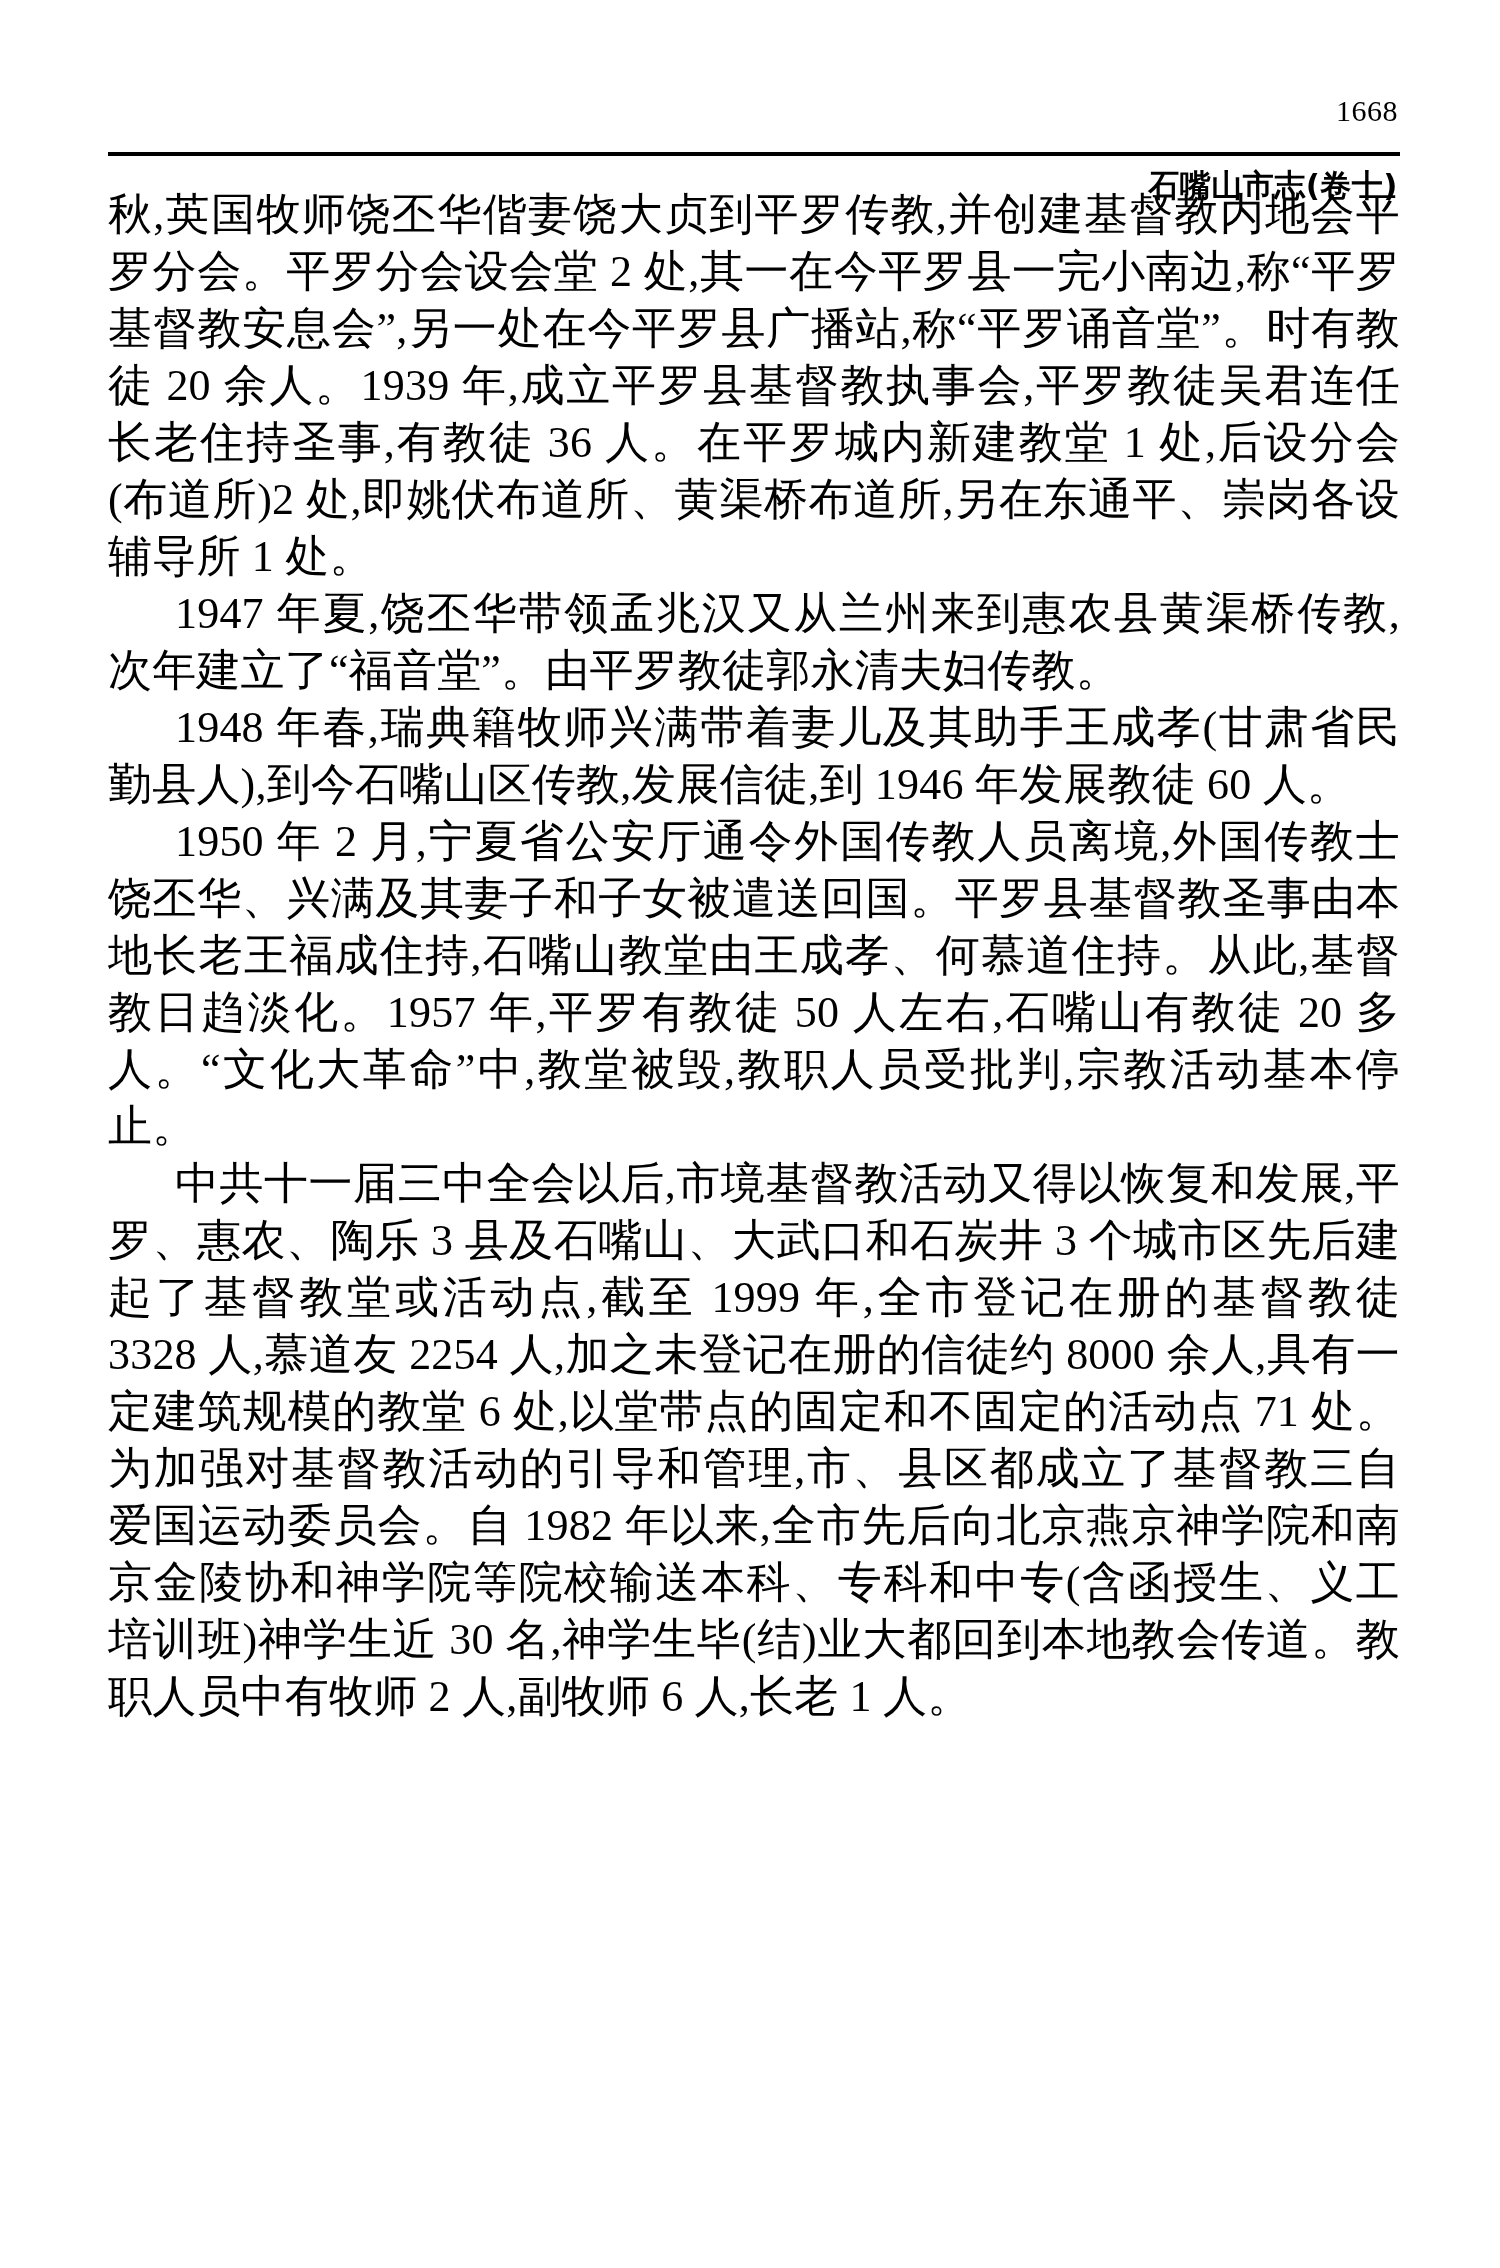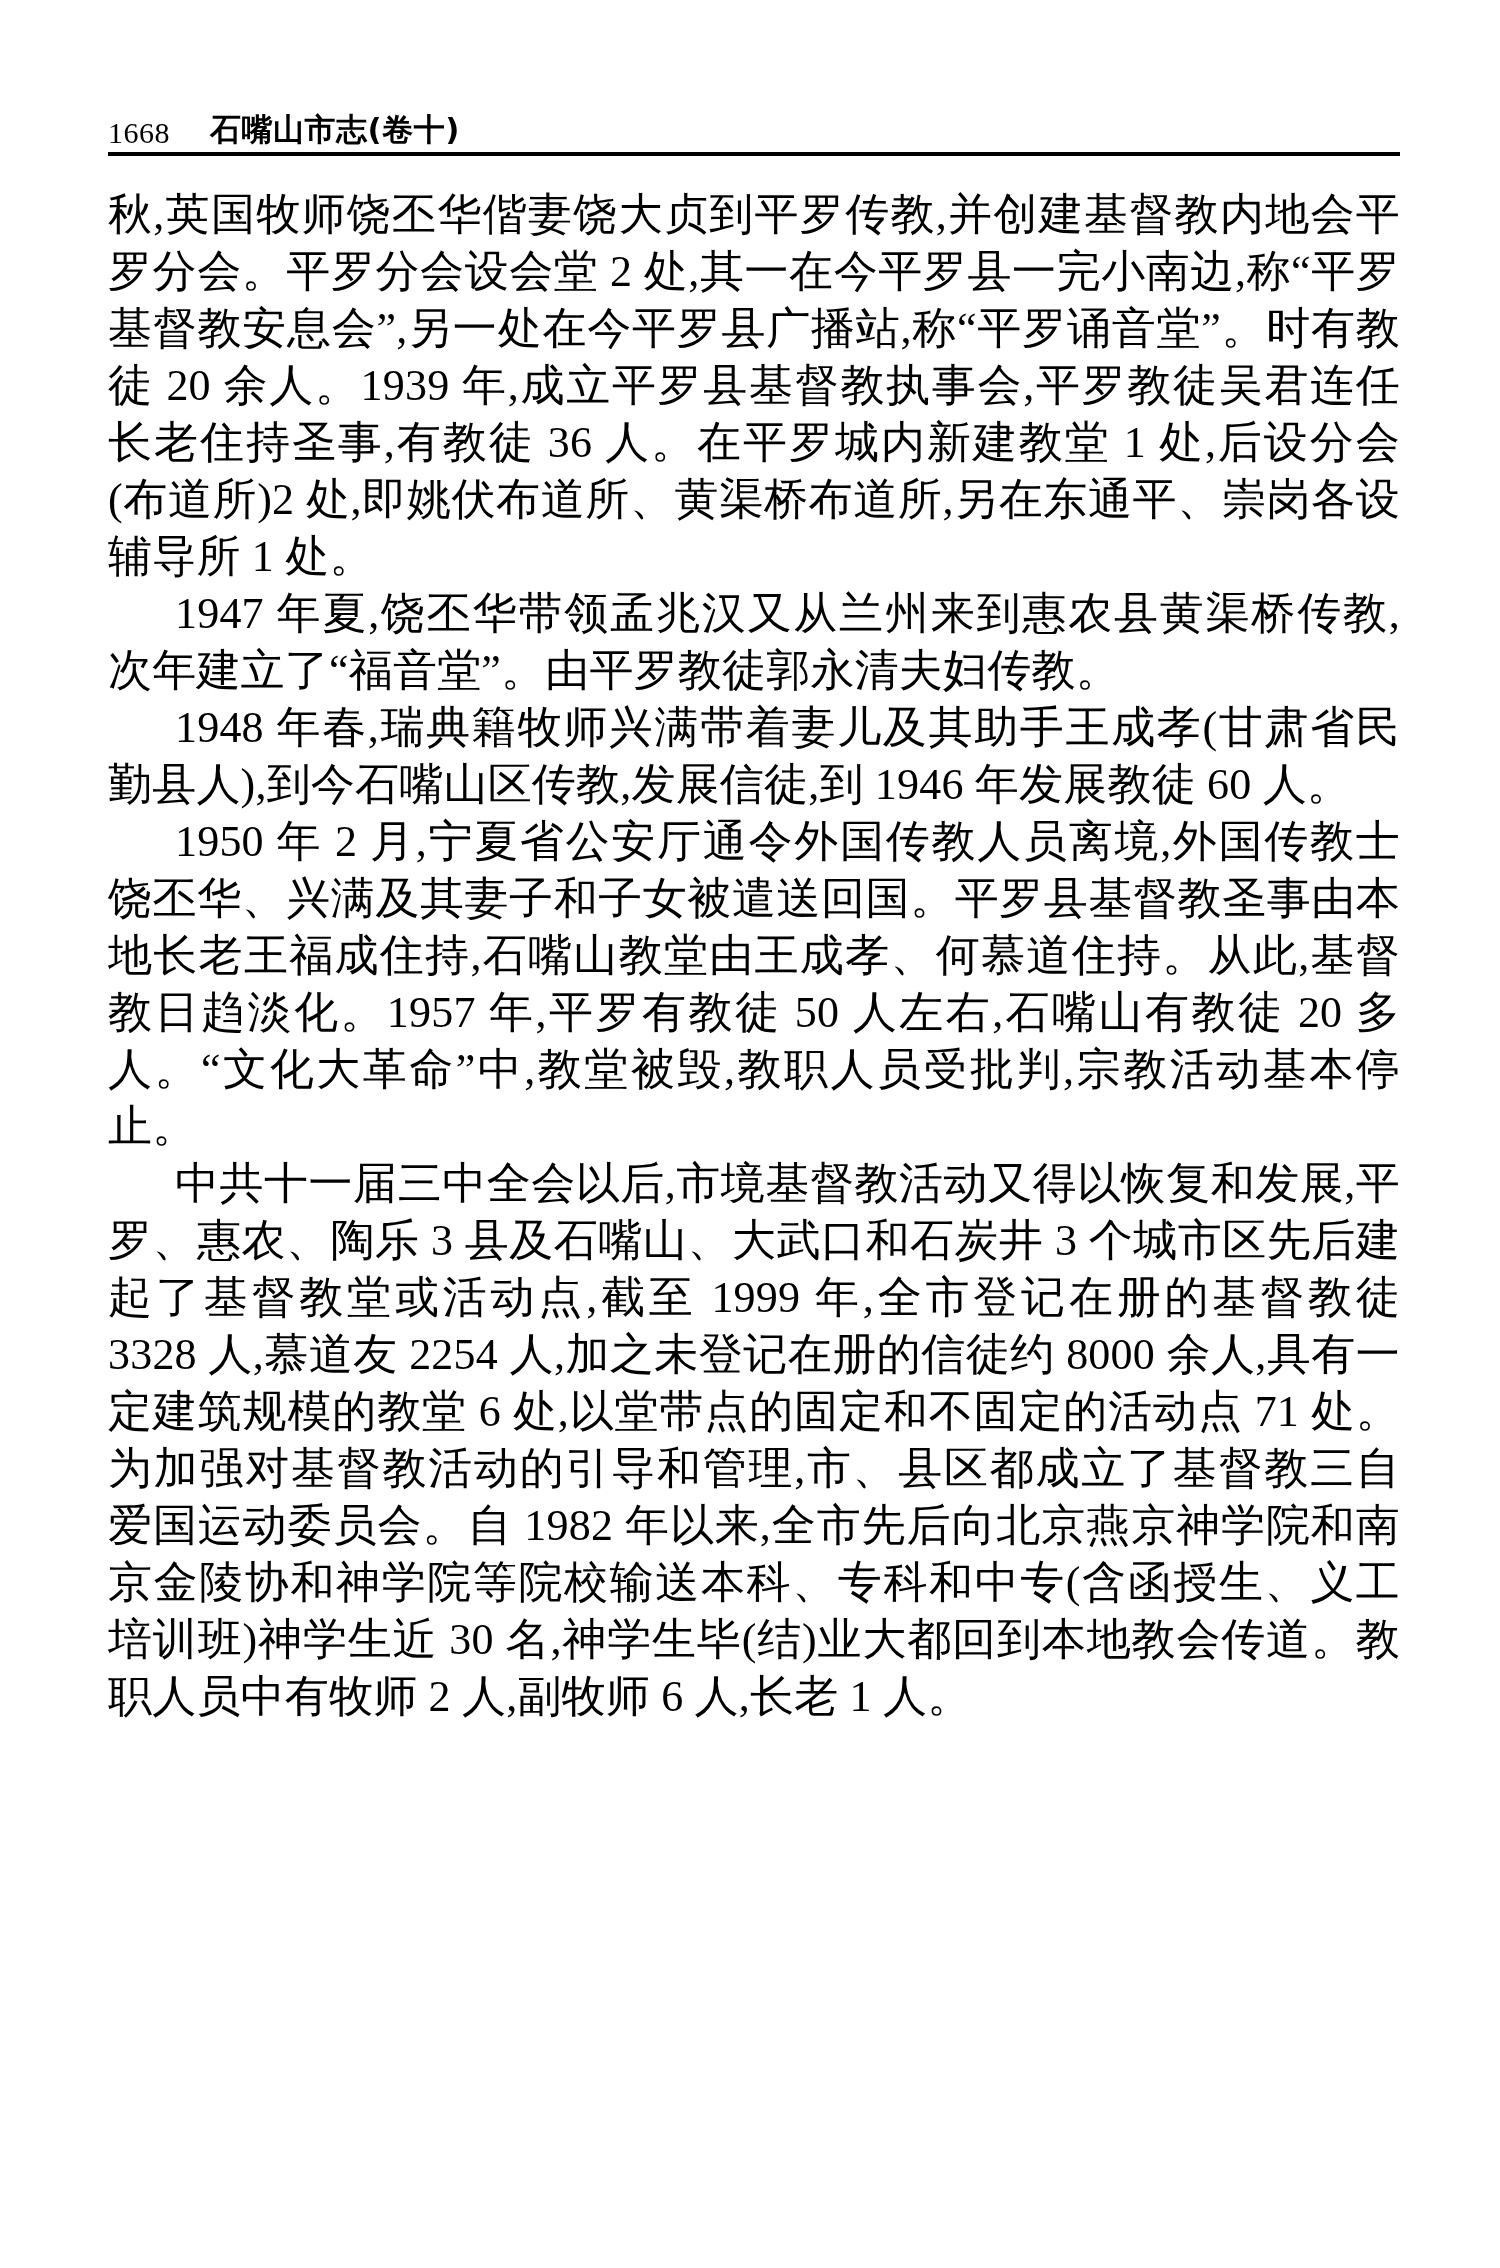--- a/index.html
+++ b/index.html
@@ -25,20 +25,21 @@
   }
   .header {
     position: absolute;
     left: 108px;
     top: 96px;
     width: 1290px;
     height: 56px;
     display: flex;
     align-items: flex-end;
     gap: 40px;
+    flex-direction: column;
   }
   .header .folio {
     font-size: 30px;
     letter-spacing: 0.5px;
     font-family: "Liberation Serif", "DejaVu Serif", serif;
     line-height: 1;
     padding-bottom: 4px;
   }
   .header .book-title {
     font-size: 31px;

